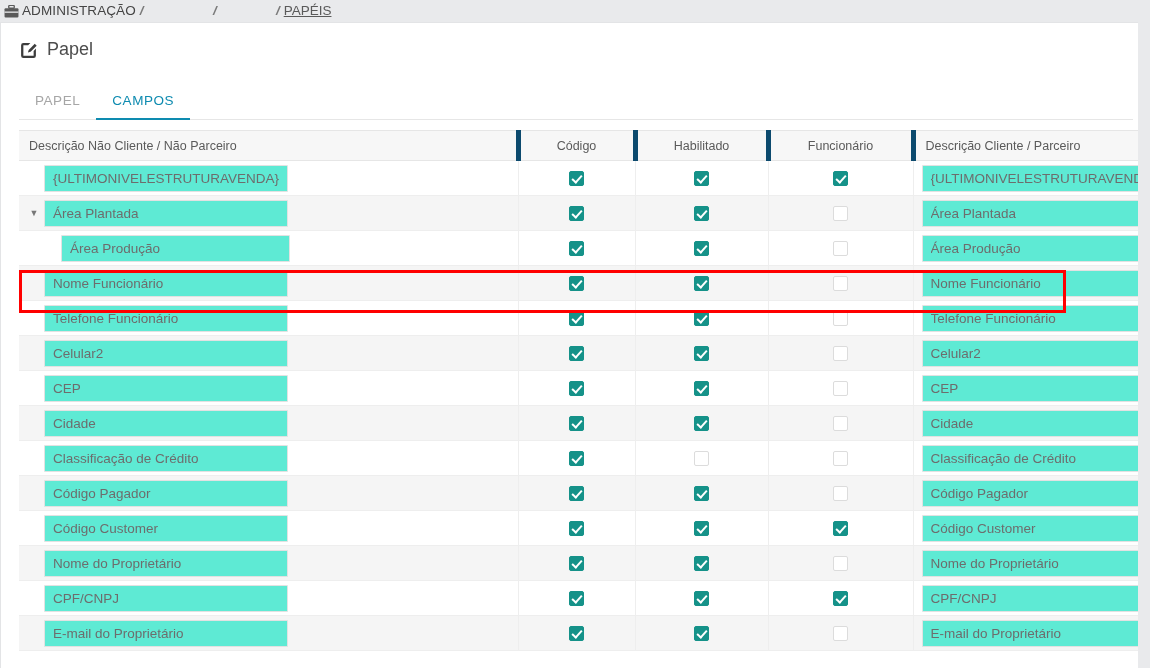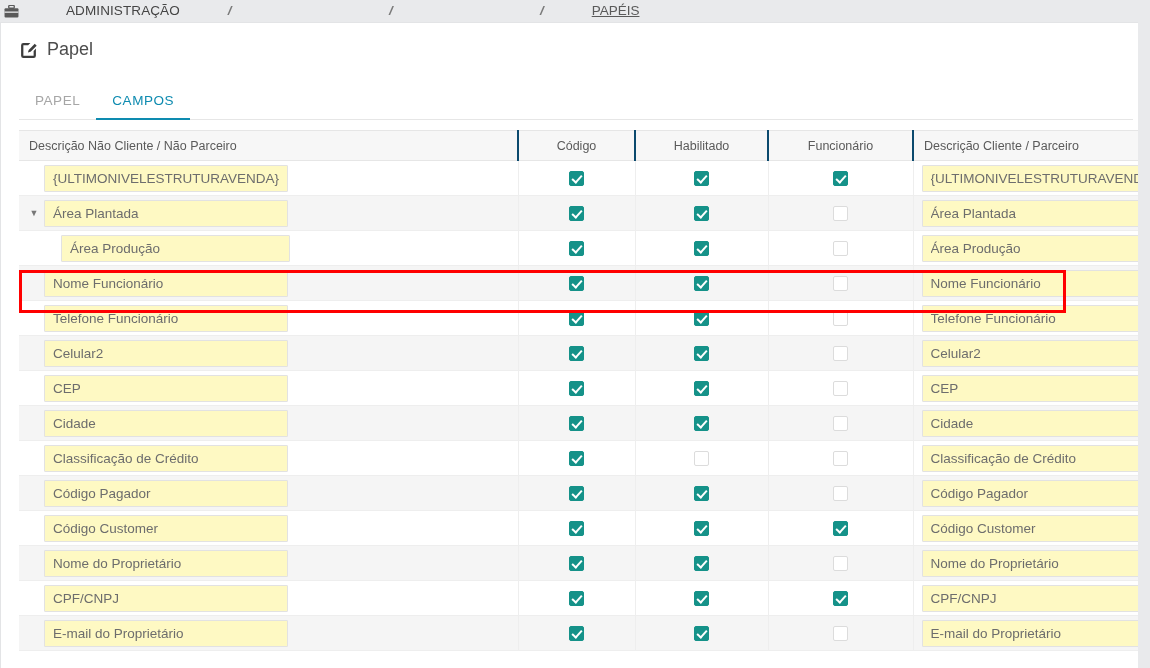--- a/index.html
+++ b/index.html
@@ -15,21 +15,20 @@
   
   #breadcrumb-bar {
     height: 20px;
     display: flex;
     align-items: center;
     padding-left: 4px;
     font-size: 13.5px;
     color: #4a4a4a;
     background: #e9eaec;
     white-space: nowrap;
-    gap: 44px;
   }
   #breadcrumb-bar .bc-icon {
     width: 15px; height: 13px;
     margin-right: 3px;
     flex: 0 0 auto;
     position: relative;
     top: 1px;
   }
   #breadcrumb-bar .bc-root { letter-spacing: .1px; color: #454545; }
   #breadcrumb-bar .bc-sep { margin: 0 4px; color: #7a7a7a; font-style: italic; font-weight: 600;}
@@ -116,21 +115,21 @@
   table#fields-table col.c-obr    { width: 145px; }
   table#fields-table col.c-desc2  { width: 536px; }
 
   #fields-table thead th {
     font-weight: 400;
     font-size: 12.5px;
     color: #5a5a5a;
     background: #f7f7f7;
     border-top: 1px solid #e6e6e6;
     border-bottom: 1px solid #e6e6e6;
-    border-right: 2px solid #0c4a6e;
+    border-right: 5px solid #0c4a6e;
     height: 30px;
     padding: 0 10px;
     white-space: nowrap;
   }
   #fields-table thead th.left { text-align: left; }
   #fields-table thead th.center { text-align: center; }
 
   #fields-table tbody tr { height: 35px; }
   #fields-table tbody tr.odd  { background: #ffffff; }
   #fields-table tbody tr.even { background: #f5f5f5; }
@@ -158,21 +157,21 @@
     cursor: pointer;
     margin-right: 3px;
   }
   .twisty.hidden { visibility: hidden; }
   .spacer-indent { flex: 0 0 17px; }
   .txt-input {
     font-family: "Liberation Sans", sans-serif;
     font-size: 13.5px;
     color: #6d6d6d;
     border: 1px solid #e2e2e2;
-    background: #fef9c3;
+    background: #5eead4;
     height: 27px;
     line-height: 25px;
     padding: 0 8px;
     outline: none;
     border-radius: 1px;
     width: 244px;
   }
   .txt-input.wide { width: 472px; }
   .txt-input.w2 { width: 229px; }
 

